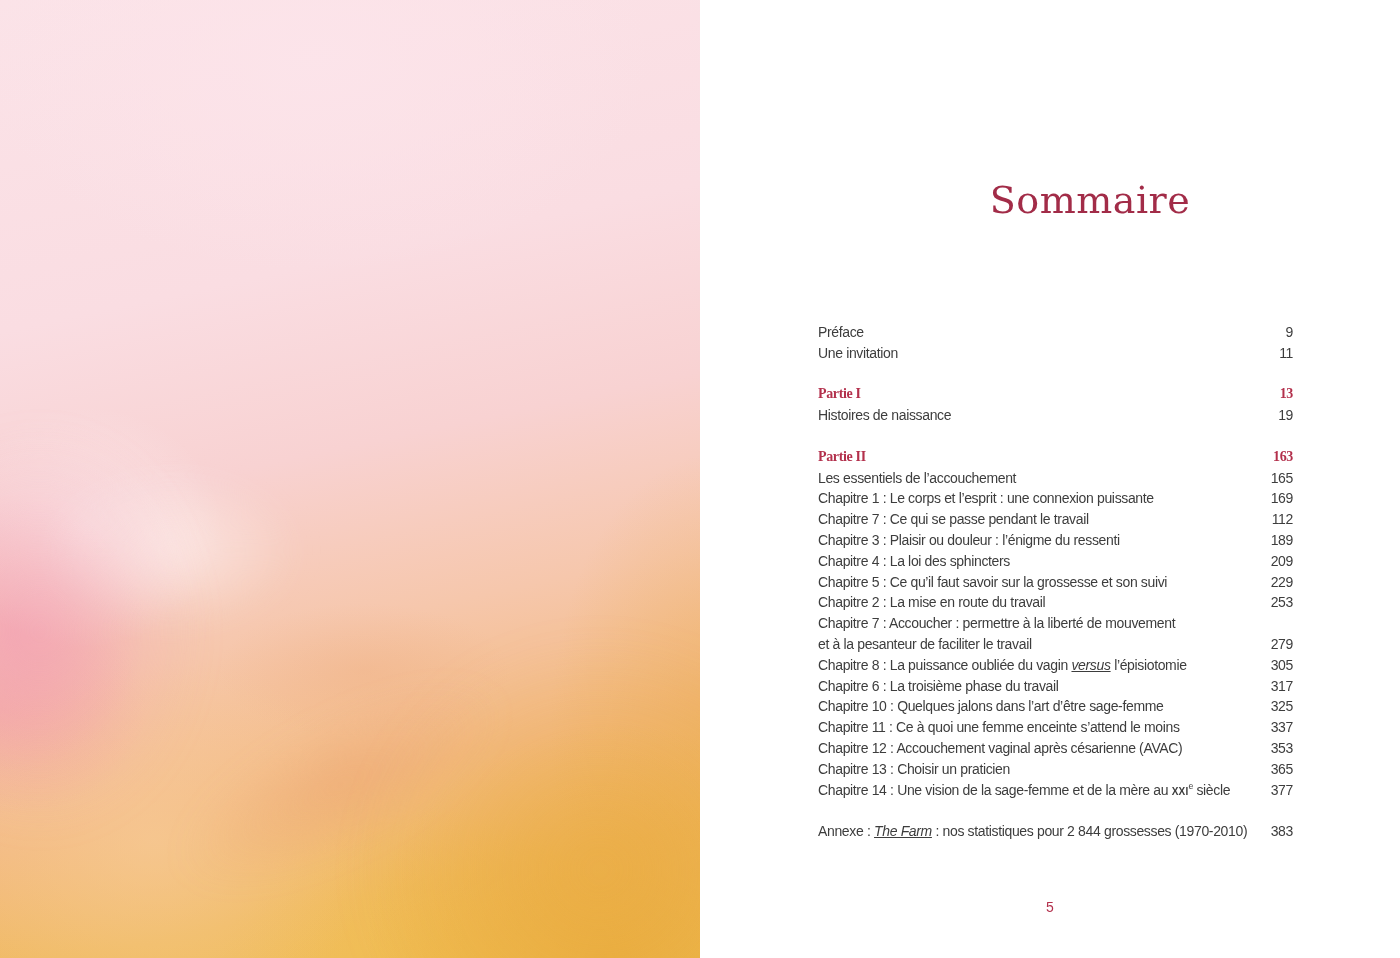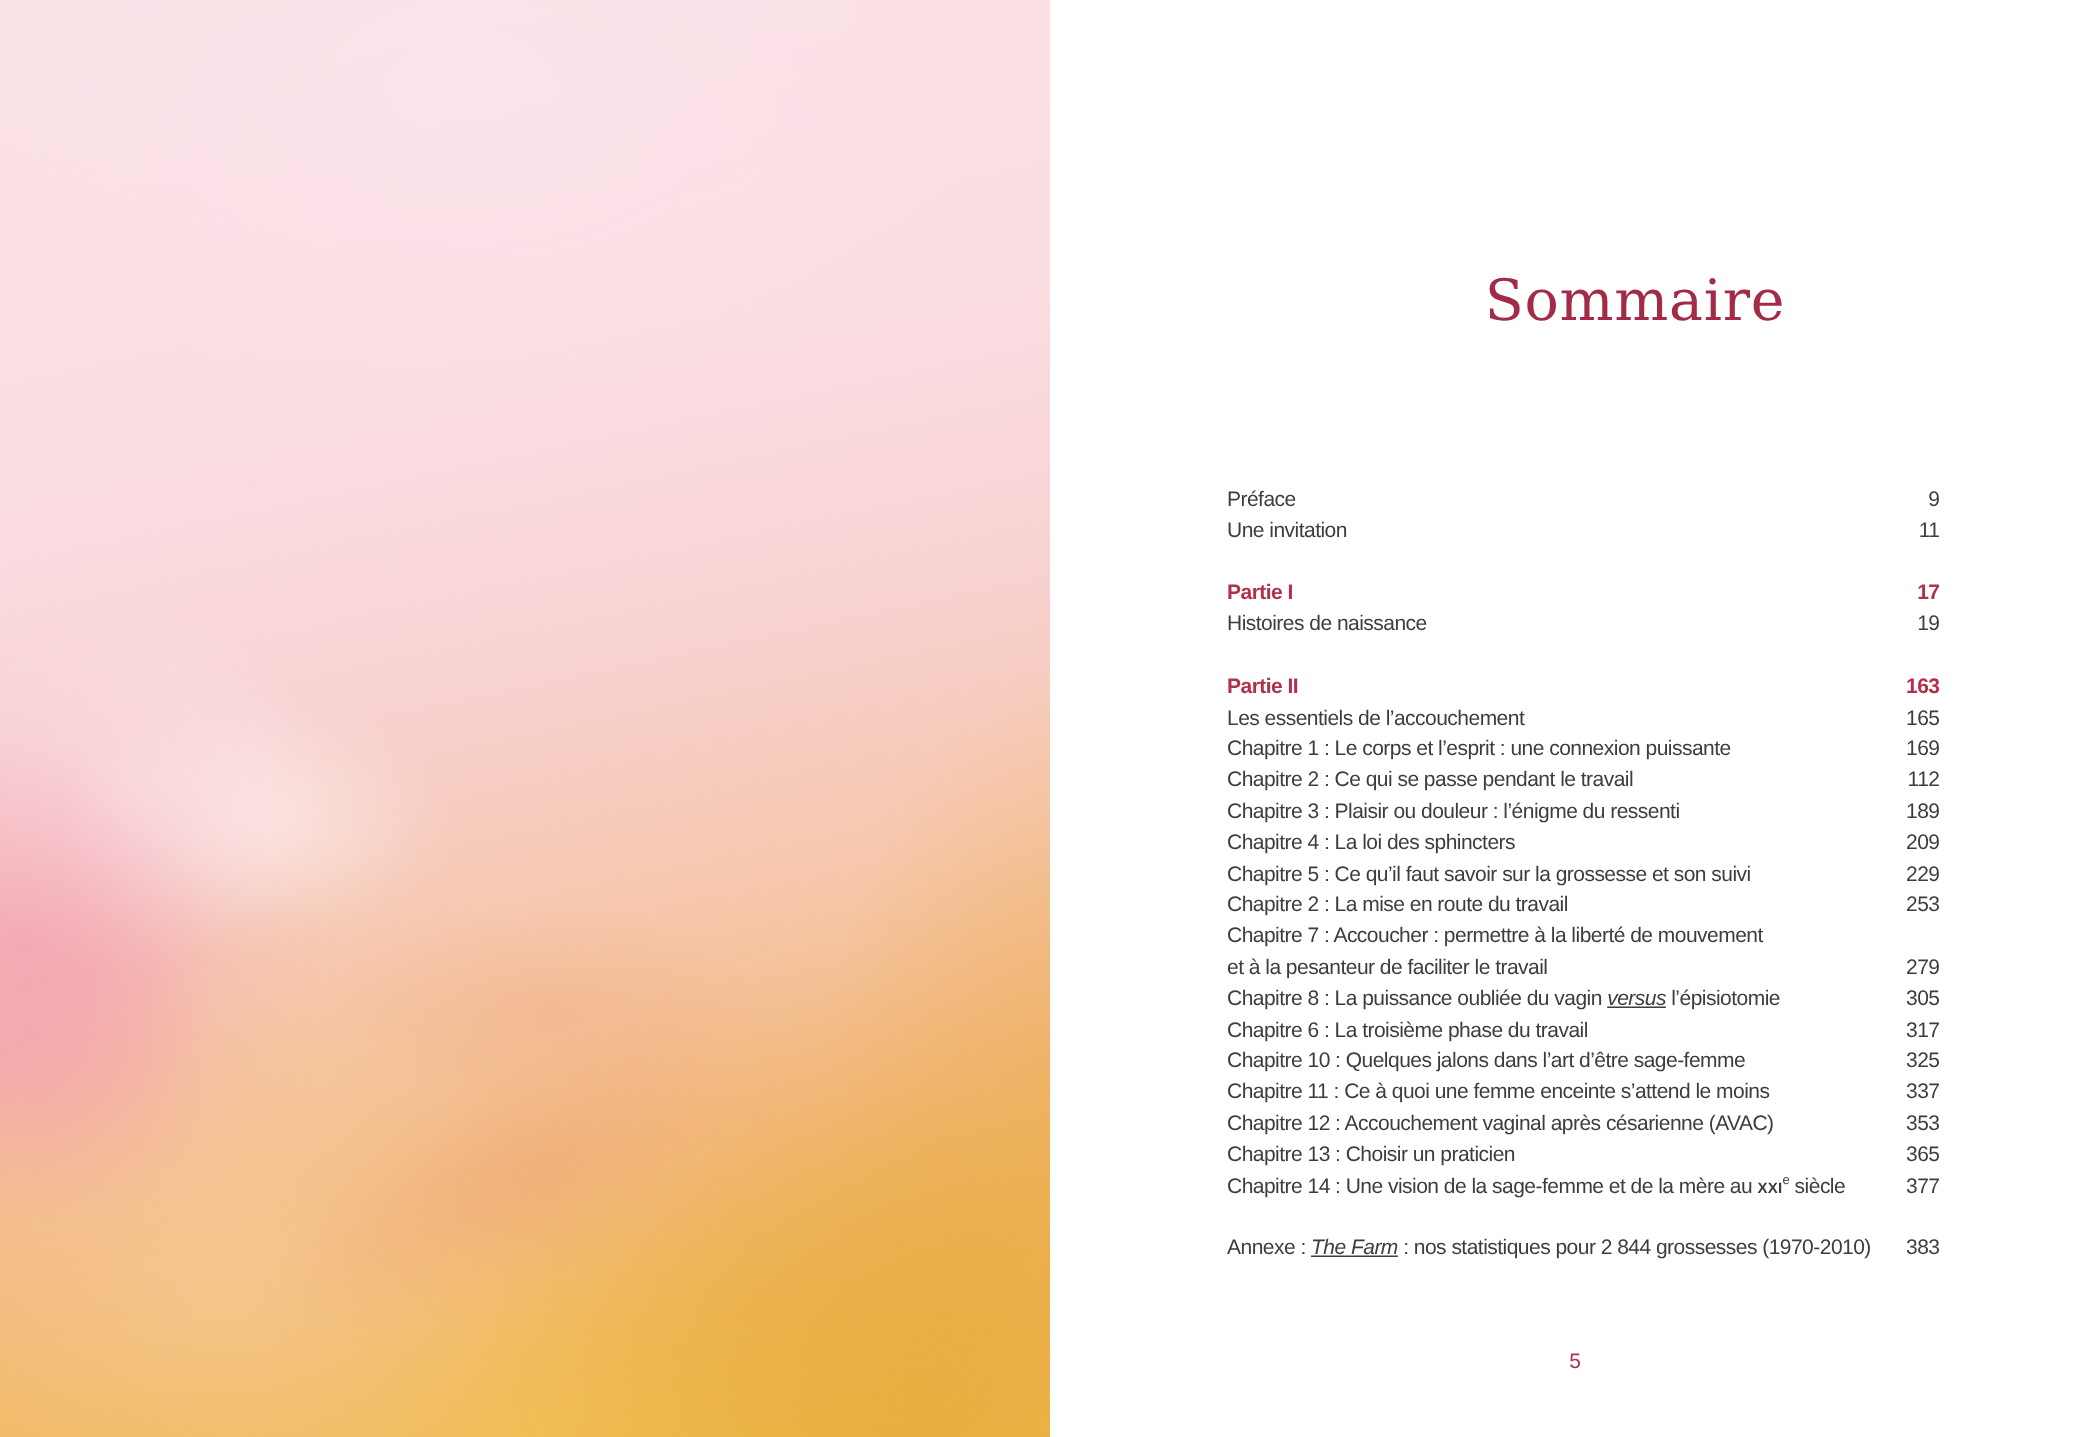--- a/index.html
+++ b/index.html
@@ -68,21 +68,21 @@
   .toc {
     position: absolute; top: 322px; left: 118px; right: 107px;
     font-size: 14px; letter-spacing: -0.35px;
     color: var(--body-text, #3d3d3d);
   }
   .toc-row {
     display: flex; justify-content: space-between; align-items: baseline;
     height: 20.8px; line-height: 20.8px; white-space: nowrap;
   }
   .toc-row.gap { height: 20.8px; }
-  .toc-row.part { font-weight: bold; color: var(--accent-red, #b3304c); }
+  .toc-row.part { font-weight: bold; color: var(--accent-red, #b3304c); font-family: Liberation Serif, serif; }
   .toc-label { flex: 1 1 auto; overflow: visible; }
   .toc-page { flex: 0 0 auto; margin-left: 10px; text-align: right; }
   .seg-italic { font-style: italic; text-decoration: underline; }
   .seg-smallcaps { font-variant: small-caps; letter-spacing: 0.2px; font-weight: bold; }
   .seg-sup { font-size: 0.62em; vertical-align: super; line-height: 0; }
 
   .folio {
     position: absolute; top: 899px; left: 0; width: 100%;
     text-align: center; font-size: 14px;
     color: var(--accent-red, #b3304c);
@@ -107,41 +107,41 @@
           <span class="toc-label"><span>Préface</span></span>
           <span class="toc-page">9</span>
         </div>
         <div class="toc-row entry">
           <span class="toc-label"><span>Une invitation</span></span>
           <span class="toc-page">11</span>
         </div>
         <div class="toc-row gap"></div>
         <div class="toc-row part">
           <span class="toc-label"><span>Partie I</span></span>
-          <span class="toc-page">17</span>
+          <span class="toc-page">13</span>
         </div>
         <div class="toc-row entry">
           <span class="toc-label"><span>Histoires de naissance</span></span>
           <span class="toc-page">19</span>
         </div>
         <div class="toc-row gap"></div>
         <div class="toc-row part">
           <span class="toc-label"><span>Partie II</span></span>
           <span class="toc-page">163</span>
         </div>
         <div class="toc-row entry">
           <span class="toc-label"><span>Les essentiels de l’accouchement</span></span>
           <span class="toc-page">165</span>
         </div>
         <div class="toc-row entry">
           <span class="toc-label"><span>Chapitre 1 : Le corps et l’esprit : une connexion puissante</span></span>
           <span class="toc-page">169</span>
         </div>
         <div class="toc-row entry">
-          <span class="toc-label"><span>Chapitre 2 : Ce qui se passe pendant le travail</span></span>
+          <span class="toc-label"><span>Chapitre 7 : Ce qui se passe pendant le travail</span></span>
           <span class="toc-page">112</span>
         </div>
         <div class="toc-row entry">
           <span class="toc-label"><span>Chapitre 3 : Plaisir ou douleur : l’énigme du ressenti</span></span>
           <span class="toc-page">189</span>
         </div>
         <div class="toc-row entry">
           <span class="toc-label"><span>Chapitre 4 : La loi des sphincters</span></span>
           <span class="toc-page">209</span>
         </div>

